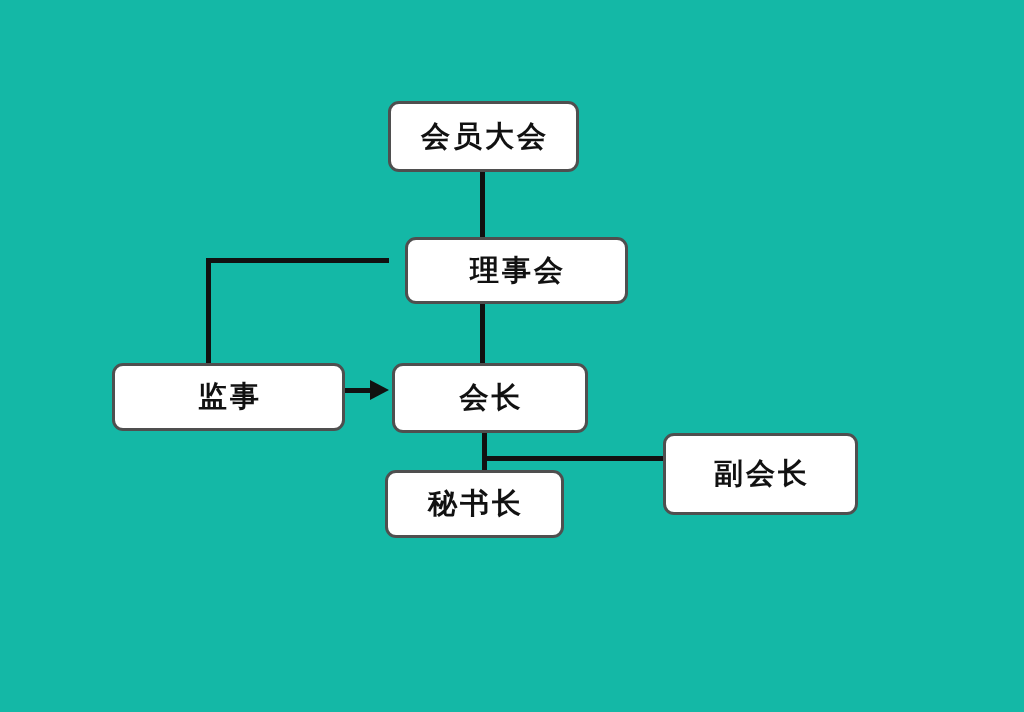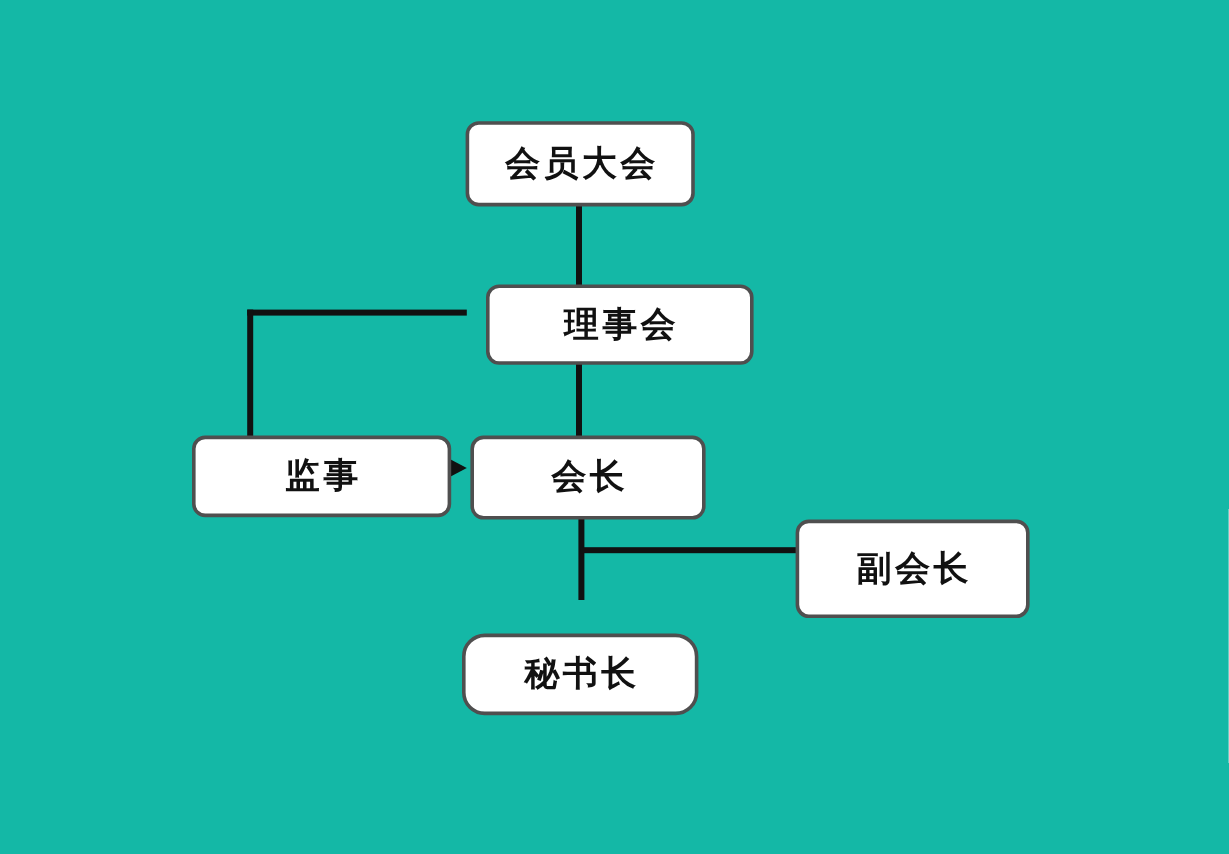--- a/index.html
+++ b/index.html
@@ -43,24 +43,24 @@
     height: 0;
     background: transparent;
     border-top: 10px solid transparent;
     border-bottom: 10px solid transparent;
     border-left: 19px solid #111111;
   }
 
   
   .n-member-assembly   { left: 388px; top: 101px; width: 191px; height: 71px; }
   .n-board             { left: 405px; top: 237px; width: 223px; height: 67px; }
-  .n-supervisor        { left: 112px; top: 363px; width: 216px; height: 68px; margin-left: 48px; }
+  .n-supervisor        { left: 112px; top: 363px; width: 233px; height: 68px; }
   .n-president         { left: 392px; top: 363px; width: 196px; height: 70px; }
   .n-vice-president    { left: 663px; top: 433px; width: 195px; height: 82px; }
-  .n-secretary-general { left: 385px; top: 528px; width: 197px; height: 68px; border-radius: 19px; }
+  .n-secretary-general { left: 385px; top: 470px; width: 179px; height: 68px; }
 
   
   .e-assembly-board-v   { left: 480px; top: 170px; width: 5px;  height: 69px; }
   .e-board-president-v  { left: 480px; top: 302px; width: 5px;  height: 63px; }
   .e-board-supervisor-h { left: 206px; top: 258px; width: 183px; height: 5px; }
   .e-board-supervisor-v { left: 206px; top: 258px; width: 5px;  height: 107px; }
   .e-supervisor-president-shaft { left: 306px; top: 388px; width: 68px; height: 5px; }
   .e-supervisor-president-head  { left: 370px; top: 380px; }
   .e-president-secretary-v { left: 482px; top: 431px; width: 5px; height: 69px; }
   .e-president-vice-h      { left: 484px; top: 456px; width: 181px; height: 5px; }

